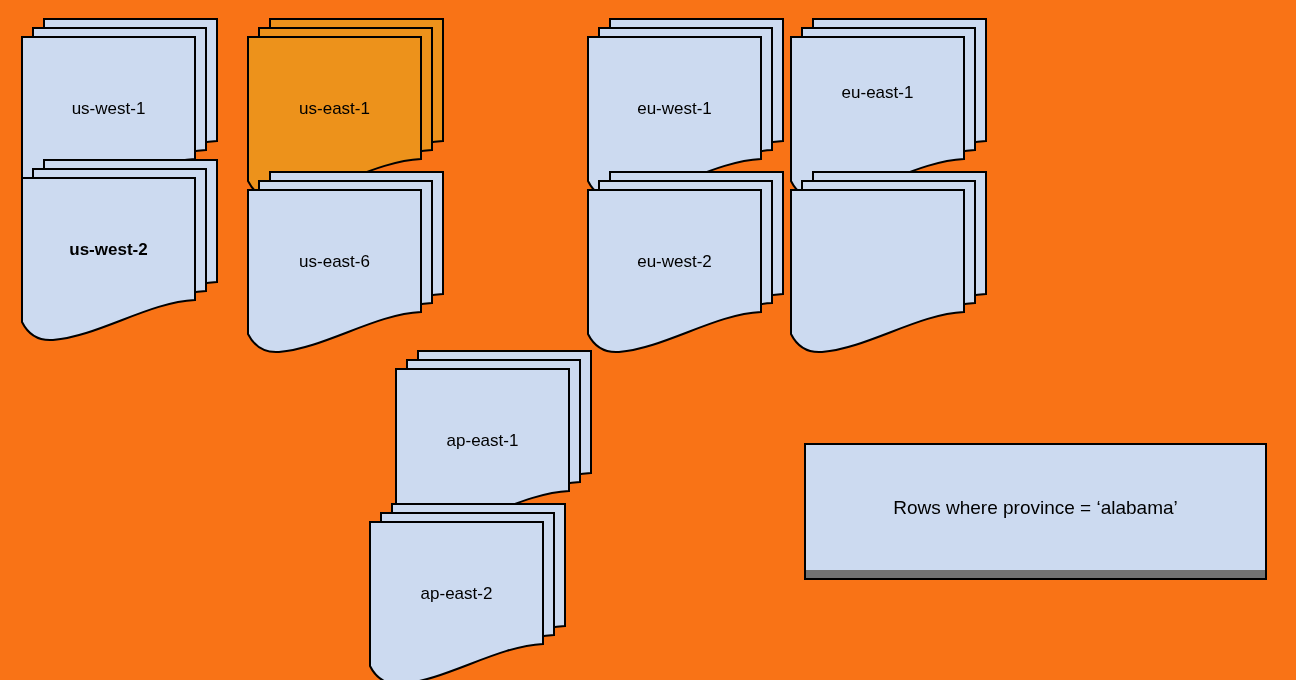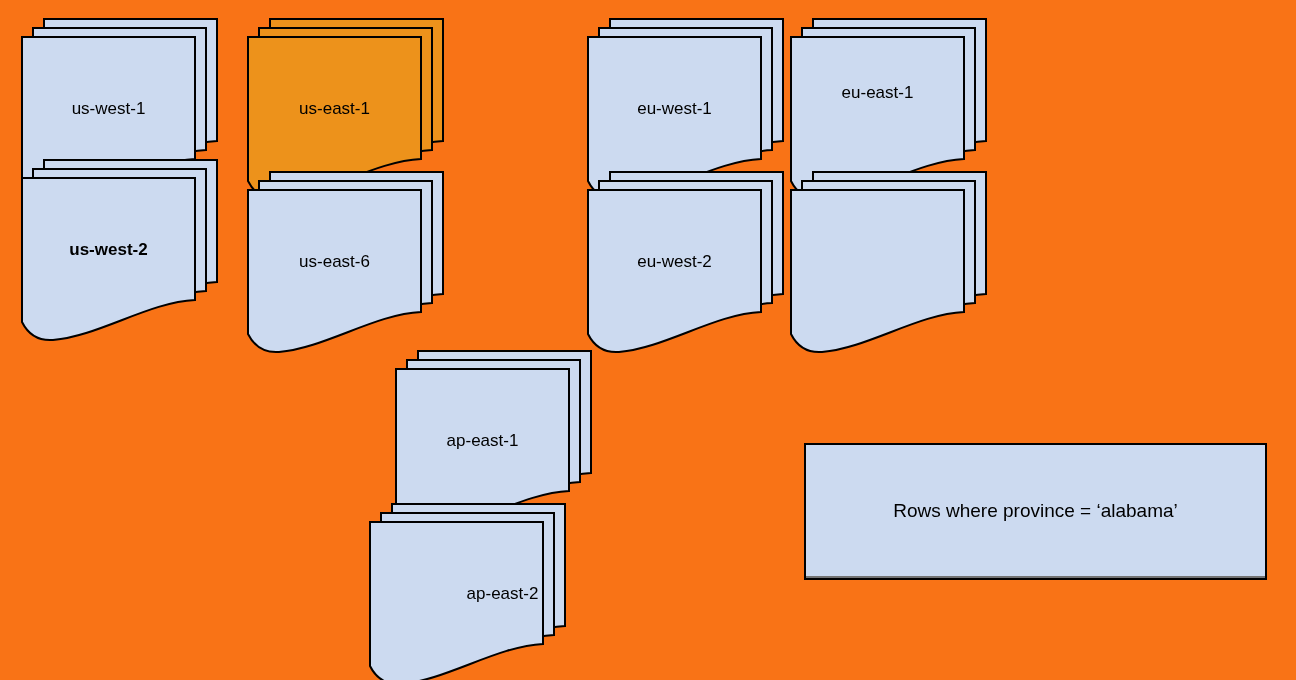--- a/index.html
+++ b/index.html
@@ -63,21 +63,21 @@
   .legend-row {
     flex: 1 1 0;
     display: flex;
     align-items: center;
     justify-content: center;
     font-size: 19px;
     color: #000000;
     box-sizing: border-box;
   }
   .legend-row.top {
-    border-bottom: 2px solid #737373;
+    border-bottom: 8px solid #737373;
   }
 </style>
 </head>
 <body>
 
 <div id="canvas">
 
   <div id="stacks-layer">
       <div class="stack" style="left: 22px; top: 17px;">
         <svg viewBox="0 0 220 170">
@@ -149,21 +149,21 @@
           <path d="M 0 20 L 173 20 L 173 142 C 127 144 77 178 31 182 C 17 183 7 178 0 164 Z" fill="#CCDAF0" stroke="#000000" stroke-width="2" stroke-linejoin="miter"></path>
         </svg>
         <div class="stack-label" style="top: 18px;">ap-east-1</div>
       </div>
       <div class="stack" style="left: 370px; top: 502px;">
         <svg viewBox="0 0 220 170">
           <path d="M 22 2 L 195 2 L 195 124 C 149 126 99 160 53 164 C 39 165 29 160 22 146 Z" fill="#CCDAF0" stroke="#000000" stroke-width="2" stroke-linejoin="miter"></path>
           <path d="M 11 11 L 184 11 L 184 133 C 138 135 88 169 42 173 C 28 174 18 169 11 155 Z" fill="#CCDAF0" stroke="#000000" stroke-width="2" stroke-linejoin="miter"></path>
           <path d="M 0 20 L 173 20 L 173 142 C 127 144 77 178 31 182 C 17 183 7 178 0 164 Z" fill="#CCDAF0" stroke="#000000" stroke-width="2" stroke-linejoin="miter"></path>
         </svg>
-        <div class="stack-label" style="top: 18px; padding-left: 46px;">ap-east-2</div>
+        <div class="stack-label" style="top: 18px;">ap-east-2</div>
       </div>
     </div>
 
   <div class="legend">
     <div class="legend-row top" style="background: rgb(204, 218, 240);">
       <span>Rows where province = ‘alabama’</span>
     </div>
   </div>
 
 </div>

